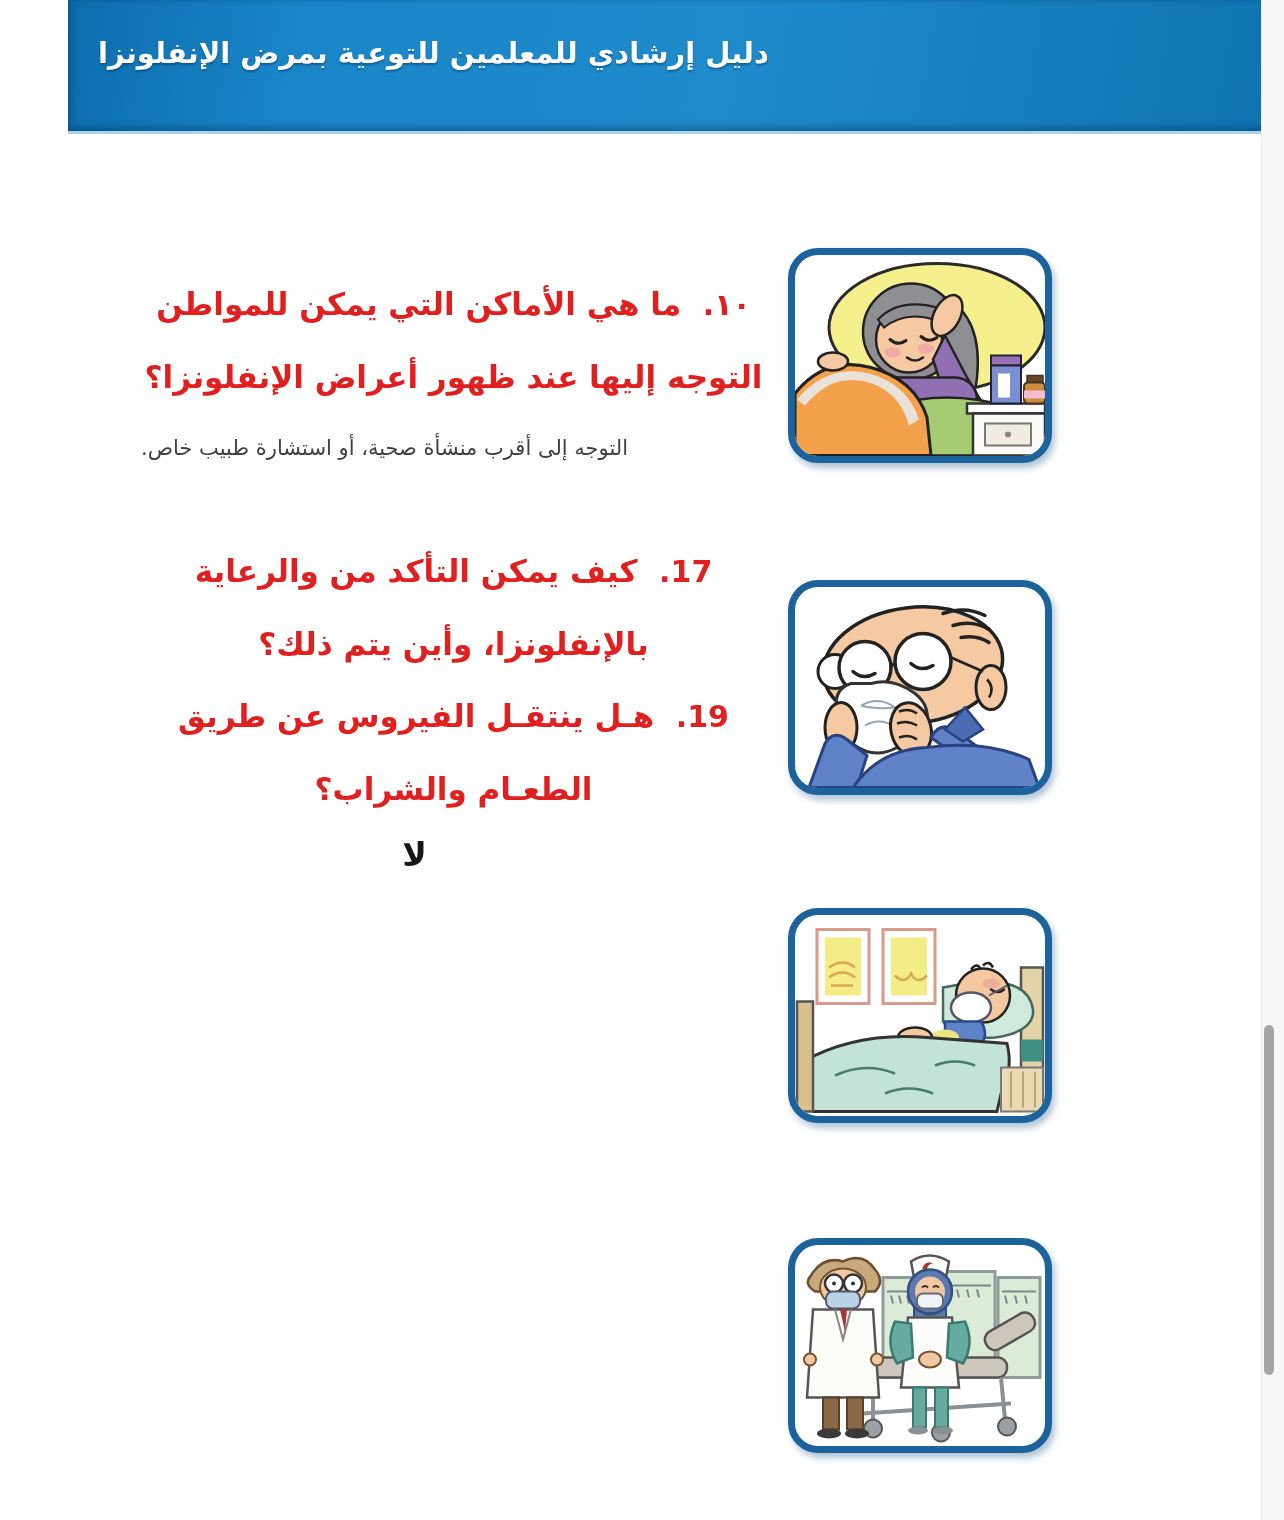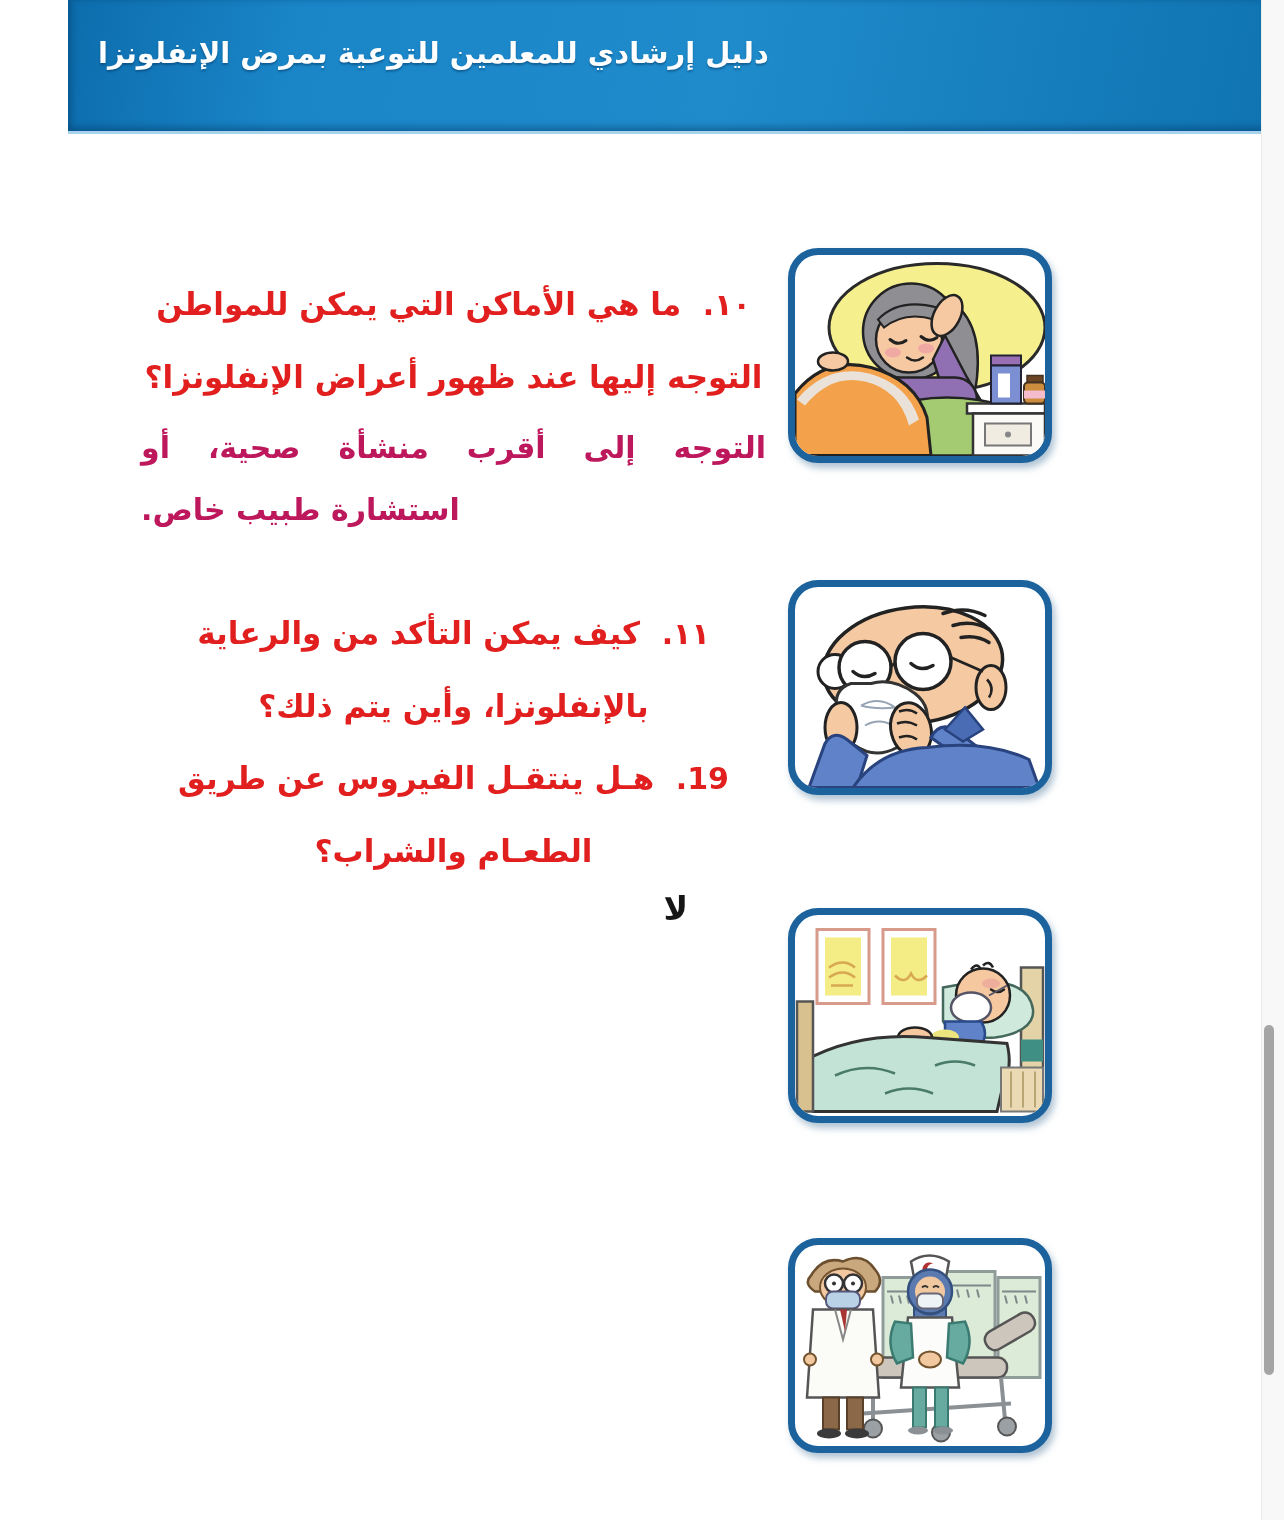--- a/index.html
+++ b/index.html
@@ -23,28 +23,28 @@
   
   .textcol{
     position:absolute;left:141px;top:268px;width:625px;direction:rtl;
   }
   .qhead{
     color:#e21f1f;font-weight:800;font-size:31px;line-height:72px;
     text-align:center;margin:0 0 4px 0;
   }
   .qhead .qnum{font-weight:600;font-size:30px;}
   .answer{
-    color:#be185d;font-weight:700;font-size:30px;line-height:62px;
+    color:#404040;font-weight:400;font-size:21px;line-height:62px;
     text-align:justify;text-align-last:left;margin:0 0 56px 0;
   }
   .answer.tight{line-height:57px;margin-bottom:64px;}
   .qhead.mb0{margin-bottom:0;}
   .answer-short{
     color:#161616;font-weight:800;font-size:33px;line-height:44px;
-    text-align:right;padding-left:0;padding-right:78px;margin:0;
+    text-align:center;padding-left:0;padding-right:78px;margin:8px;
   }
   
   .frame{
     position:absolute;left:788px;width:264px;height:215px;box-sizing:border-box;
     background:#ffffff;border:7px solid #1c639e;border-radius:30px;
     box-shadow:3px 5px 7px rgba(110,145,175,.55);
     overflow:hidden;
   }
   .frame svg{display:block;width:100%;height:100%;}
   .f1{top:248px;}
@@ -66,21 +66,21 @@
 
 <div class="header">
   <div class="header-title">دليل إرشادي للمعلمين للتوعية بمرض الإنفلونزا</div>
 </div>
 
 <div class="textcol">
 
   <p class="qhead"><span class="qnum">١٠.</span>&nbsp;&nbsp;<span>ما هي الأماكن التي يمكن للمواطن التوجه إليها عند ظهور أعراض الإنفلونزا؟</span></p>
   <p class="answer">التوجه إلى أقرب منشأة صحية، أو استشارة طبيب خاص.</p>
 
-  <p class="qhead mb0"><span class="qnum">١١.</span>&nbsp;&nbsp;<span>كيف يمكن التأكد من والرعاية بالإنفلونزا، وأين يتم ذلك؟</span></p>
+  <p class="qhead mb0"><span class="qnum">17.</span>&nbsp;&nbsp;<span>كيف يمكن التأكد من والرعاية بالإنفلونزا، وأين يتم ذلك؟</span></p>
 
   <p class="qhead mb0"><span class="qnum">19.</span>&nbsp;&nbsp;<span>هـل ينتقـل الفيروس عن طريق الطعـام والشراب؟</span></p>
   <p class="answer-short">لا</p>
 
 </div>
 
 <div class="frame f1">
   <svg viewBox="0 0 250 200">
 
     <ellipse cx="142" cy="72" rx="108" ry="64" fill="#f6ef8e" stroke="#2a2a2a" stroke-width="3"></ellipse>

